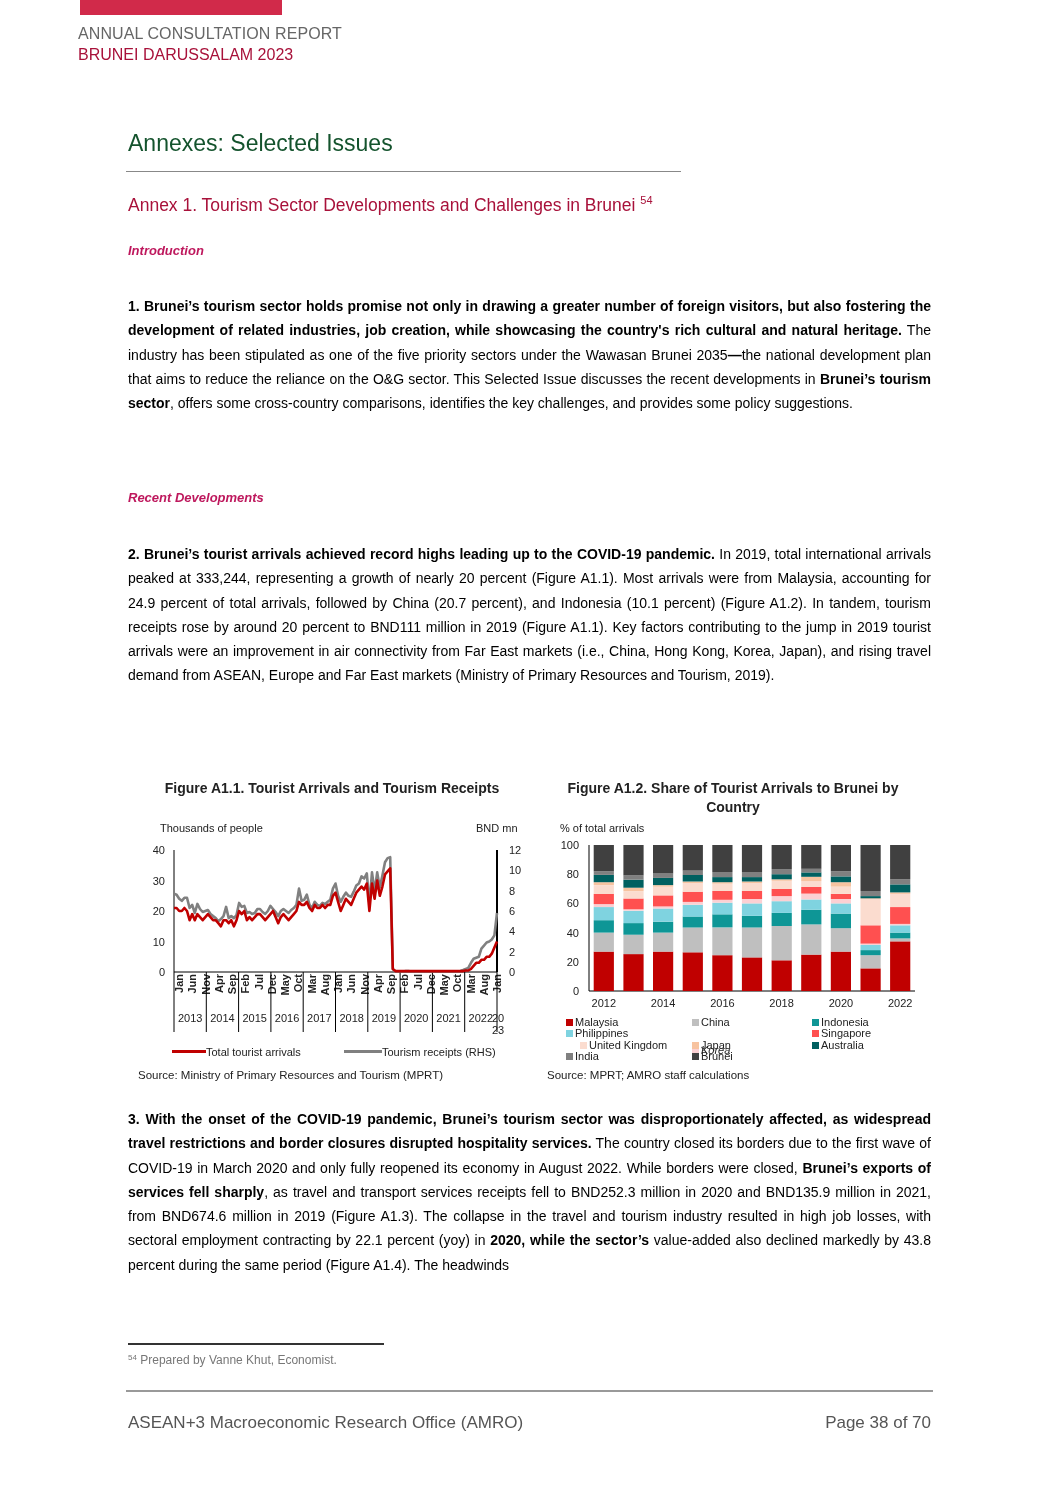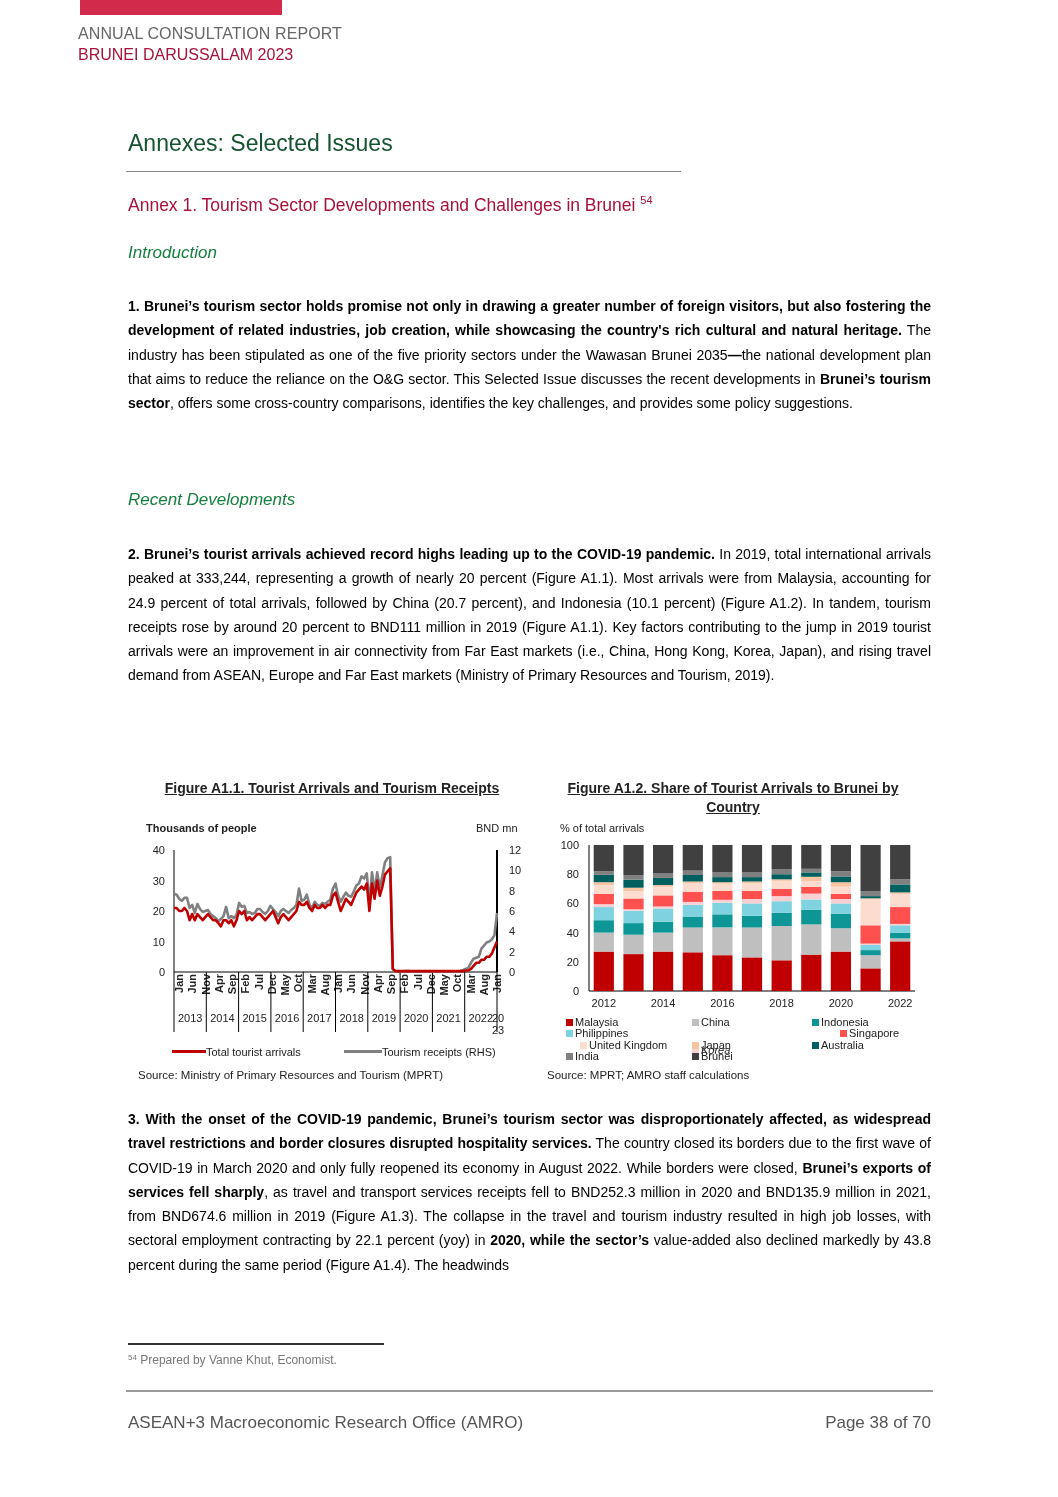--- a/index.html
+++ b/index.html
@@ -5,25 +5,25 @@
   html, body { margin: 0; padding: 0; background: #ffffff; }
   body { width: 1058px; height: 1497px; position: relative; overflow: hidden;
          font-family: "Liberation Sans", sans-serif; color: #000; }
   .topbar { position: absolute; left: 80px; top: 0; width: 202px; height: 15px; background: #d12a4a; }
   .hdr1 { position: absolute; left: 78px; top: 25px; font-size: 16px; color: #666; letter-spacing: 0.1px; }
   .hdr2 { position: absolute; left: 78px; top: 46px; font-size: 16px; color: #a8113a; }
   .title { position: absolute; left: 128px; top: 130px; font-size: 23px; color: #14532d; }
   .title-rule { position: absolute; left: 126px; top: 171px; width: 555px; height: 1px; background: #888; }
   .annex { position: absolute; left: 128px; top: 194px; font-size: 17.5px; color: #a8113a; }
   .annex sup { font-size: 11px; vertical-align: 7px; }
-  .sec { position: absolute; left: 128px; font-size: 17px; color: #15803d; font-weight: normal; font-style: italic; }
+  .sec { position: absolute; left: 128px; font-size: 13px; color: #be185d; font-weight: bold; font-style: italic; }
   .para { position: absolute; left: 128px; width: 803px; font-size: 14px; line-height: 24.3px;
           text-align: justify; color: #000; }
   .para b { font-weight: bold; }
-  .fig-title { position: absolute; font-size: 14px; font-weight: bold; color: #222; text-align: center; line-height: 19px; text-decoration: underline; }
+  .fig-title { position: absolute; font-size: 14px; font-weight: bold; color: #222; text-align: center; line-height: 19px; }
   .small { position: absolute; font-size: 11px; color: #222; }
   .src { position: absolute; font-size: 11.5px; color: #222; }
   .fn-rule { position: absolute; left: 128px; top: 1343px; width: 256px; height: 2px; background: #333; }
   .fn { position: absolute; left: 128px; top: 1353px; font-size: 12px; color: #777; }
   .fn sup { font-size: 8px; vertical-align: 4px; }
   .foot-rule { position: absolute; left: 126px; top: 1390px; width: 807px; height: 2px; background: #999; }
   .foot-l { position: absolute; left: 128px; top: 1413px; font-size: 17px; color: #555; }
   .foot-r { position: absolute; right: 127px; top: 1413px; font-size: 17px; color: #555; }
   svg text { font-family: "Liberation Sans", sans-serif; }
   .legend2 { position: absolute; left: 566px; top: 1017px; width: 340px; font-size: 11px; line-height: 11.3px; color: #222; }
@@ -51,21 +51,21 @@
   <b>1.  Brunei’s tourism sector holds promise not only in drawing a greater number of foreign visitors, but also fostering the development of related industries, job creation, while showcasing the country's rich cultural and natural heritage.</b><span> The industry has been stipulated as one of the five priority sectors under the Wawasan Brunei 2035</span><b>—</b><span>the national development plan that aims to reduce the reliance on the O&amp;G sector. This Selected Issue discusses the recent developments in </span><span style="font-weight:600">Brunei’s tourism sector</span><span>, offers some cross-country comparisons, identifies the key challenges, and provides some policy suggestions.</span>
 </div>
 
 <div class="sec" style="top:490px">Recent Developments</div>
 
 <div class="para" style="top:542px">
   <b>2. Brunei’s tourist arrivals achieved record highs leading up to the COVID-19 pandemic.</b><span> In 2019, total international arrivals peaked at 333,244, representing a growth of nearly 20 percent (Figure A1.1). Most arrivals were from Malaysia, accounting for 24.9 percent of total arrivals, followed by China (20.7 percent), and Indonesia (10.1 percent) (Figure A1.2). In tandem, tourism receipts rose by around 20 percent to BND111 million in 2019 (Figure A1.1). Key factors contributing to the jump in 2019 tourist arrivals were an improvement in air connectivity from Far East markets (i.e., China, Hong Kong, Korea, Japan), and rising travel demand from ASEAN, Europe and Far East markets (Ministry of Primary Resources and Tourism, 2019).</span>
 </div>
 
 <div class="fig-title" style="left:132px; top:779px; width:400px;">Figure A1.1. Tourist Arrivals and Tourism Receipts</div>
-<div class="small" style="left:146px; top:822px;font-weight:bold;">Thousands of people</div>
+<div class="small" style="left:160px; top:822px;">Thousands of people</div>
 <div class="small" style="left:476px; top:822px;">BND mn</div>
 <svg id="chart1" style="position:absolute; left:130px; top:835px;" width="400" height="210">
     <line x1="44" y1="15" x2="44" y2="137" stroke="#000" stroke-width="1"></line>
     <text x="35" y="141" font-size="11" text-anchor="end" fill="#222">0</text>
     <text x="35" y="110.5" font-size="11" text-anchor="end" fill="#222">10</text>
     <text x="35" y="80" font-size="11" text-anchor="end" fill="#222">20</text>
     <text x="35" y="49.5" font-size="11" text-anchor="end" fill="#222">30</text>
     <text x="35" y="19" font-size="11" text-anchor="end" fill="#222">40</text>
     <line x1="367" y1="15" x2="367" y2="137" stroke="#000" stroke-width="2"></line>
     <text x="379" y="141" font-size="11" text-anchor="start" fill="#222">0</text>
@@ -273,21 +273,21 @@
     <rect x="340.1" y="44.3" width="20.2" height="5.1" fill="#808080"></rect>
     <rect x="340.1" y="10.0" width="20.2" height="34.3" fill="#404040"></rect>
     <text x="350.2" y="172" font-size="11" text-anchor="middle" fill="#222">2022</text>
   </svg>
 <div class="legend2" id="legend2">
     <div class="item" style="left: 0px; top: 0px;"><span class="sw" style="background: rgb(192, 0, 0);"></span><span>Malaysia</span></div>
     <div class="item" style="left: 126px; top: 0px;"><span class="sw" style="background: rgb(191, 191, 191);"></span><span>China</span></div>
     <div class="item" style="left: 246px; top: 0px;"><span class="sw" style="background: rgb(14, 150, 150);"></span><span>Indonesia</span></div>
     <div class="item" style="left: 0px; top: 11.3px;"><span class="sw" style="background: rgb(127, 211, 224);"></span><span>Philippines</span></div>
     <div class="item" style="left: 126px; top: 28px; font-style: italic;"><span class="sw" style="background: rgb(251, 208, 211);"></span><span>Korea</span></div>
-    <div class="item" style="left: 246px; top: 11.3px; margin-left: 28px;"><span class="sw" style="background: rgb(255, 80, 80);"></span><span>Singapore</span></div>
+    <div class="item" style="left: 246px; top: 11.3px;"><span class="sw" style="background: rgb(255, 80, 80);"></span><span>Singapore</span></div>
     <div class="item" style="left: 0px; top: 22.6px; margin-left: 14px;"><span class="sw" style="background: rgb(251, 220, 207);"></span><span>United Kingdom</span></div>
     <div class="item" style="left: 126px; top: 22.6px;"><span class="sw" style="background: rgb(247, 195, 160);"></span><span>Japan</span></div>
     <div class="item" style="left: 246px; top: 22.6px;"><span class="sw" style="background: rgb(0, 96, 96);"></span><span>Australia</span></div>
     <div class="item" style="left: 0px; top: 33.9px;"><span class="sw" style="background: rgb(128, 128, 128);"></span><span>India</span></div>
     <div class="item" style="left: 126px; top: 33.9px;"><span class="sw" style="background: rgb(64, 64, 64);"></span><span>Brunei</span></div>
   </div>
 <div class="src" style="left:547px; top:1069px;">Source: MPRT; AMRO staff calculations</div>
 
 <div class="para" style="top:1107px">
   <b>3. With the onset of the COVID-19 pandemic, Brunei’s tourism sector was disproportionately affected, as widespread travel restrictions and border closures disrupted hospitality services.</b><span> The country closed its borders due to the first wave of COVID-19 in March 2020 and only fully reopened its economy in August 2022. While borders were closed, </span><span style="font-weight:600">Brunei’s exports of services fell sharply</span><span>, as travel and transport services receipts fell to BND252.3 million in 2020 and BND135.9 million in 2021, from BND674.6 million in 2019 (Figure A1.3). The collapse in the travel and tourism industry resulted in high job losses, with sectoral employment contracting by 22.1 percent (yoy) in </span><span style="font-weight:600">2020, while the sector’s</span><span> value-added also declined markedly by 43.8 percent during the same period (Figure A1.4). The headwinds</span>

